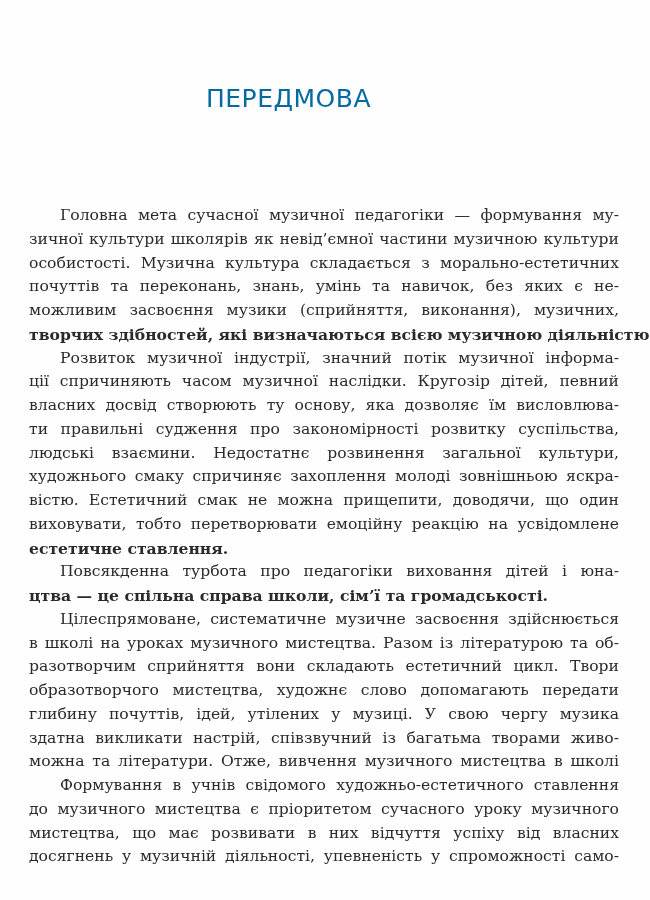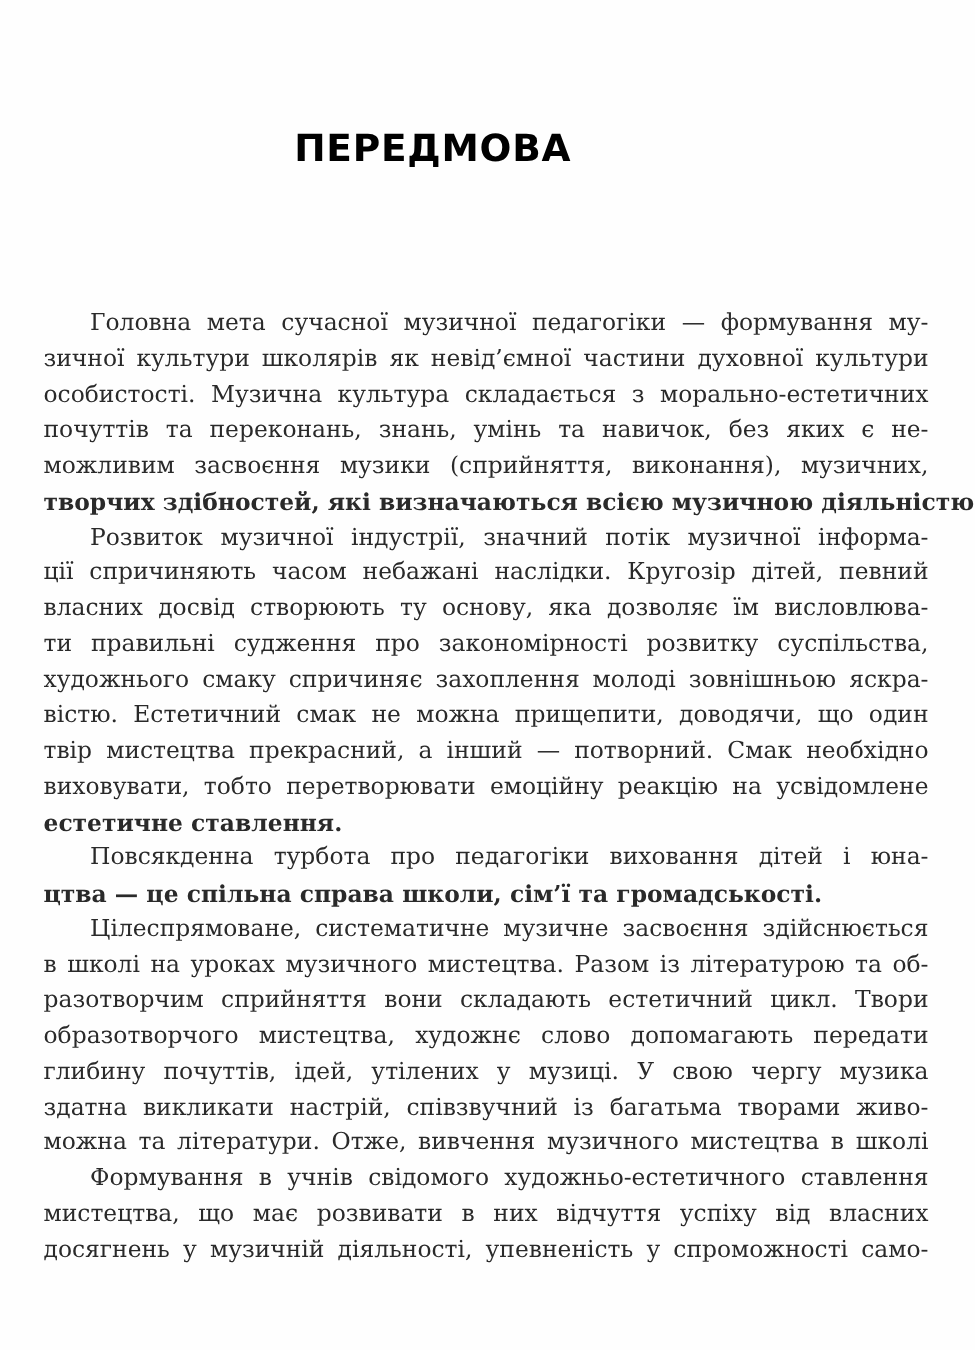--- a/index.html
+++ b/index.html
@@ -1,68 +1,69 @@
 <!DOCTYPE html>
 <html><head>
   <meta charset="utf-8">
   <style>
     html, body { margin: 0; padding: 0; background: #ffffff; }
     body { width: 650px; height: 900px; overflow: hidden; position: relative; }
     .page { position: absolute; left: 0; top: 0; width: 650px; height: 900px; background: #fefefe; }
     .title {
       position: absolute; top: 84px; left: 0; width: 577px; text-align: center;
-      font-family: "DejaVu Sans", sans-serif; font-weight: bold; font-size: 25px;
-      letter-spacing: 0.5px; color: #000000; margin: 0;
+      font-family: "DejaVu Sans", sans-serif; font-weight: normal; font-size: 25px;
+      letter-spacing: 0.5px; color: #0369a1; margin: 0;
     }
     .body {
       position: absolute; top: 204px; left: 29px; width: 590px;
       font-family: "DejaVu Serif", serif; font-size: 15.6px; line-height: 23.75px;
       color: #2a2a2a;
     }
     .line { display: block; white-space: nowrap; text-align: justify; text-align-last: justify; height: 23.75px; }
     .line.last { text-align-last: left; font-weight: bold; }
     .line.indent { padding-left: 31px; }
   </style>
 </head>
 <body>
 
 <div class="page">
   <h1 class="title">ПЕРЕДМОВА</h1>
   <div class="body" id="body">
       <div>
         <span class="line indent">Головна мета сучасної музичної педагогіки — формування му-</span>
-        <span class="line">зичної культури школярів як невід’ємної частини духовної культури</span>
+        <span class="line">зичної культури школярів як невід’ємної частини музичною культури</span>
         <span class="line">особистості. Музична культура складається з морально-естетичних</span>
         <span class="line">почуттів та переконань, знань, умінь та навичок, без яких є не-</span>
         <span class="line">можливим засвоєння музики (сприйняття, виконання), музичних,</span>
         <span class="line last">творчих здібностей, які визначаються всією музичною діяльністю.</span>
       </div>
       <div>
         <span class="line indent">Розвиток музичної індустрії, значний потік музичної інформа-</span>
-        <span class="line">ції спричиняють часом небажані наслідки. Кругозір дітей, певний</span>
+        <span class="line">ції спричиняють часом музичної наслідки. Кругозір дітей, певний</span>
         <span class="line">власних досвід створюють ту основу, яка дозволяє їм висловлюва-</span>
         <span class="line">ти правильні судження про закономірності розвитку суспільства,</span>
+        <span class="line">людські взаємини. Недостатнє розвинення загальної культури,</span>
         <span class="line">художнього смаку спричиняє захоплення молоді зовнішньою яскра-</span>
         <span class="line">вістю. Естетичний смак не можна прищепити, доводячи, що один</span>
-        <span class="line">твір мистецтва прекрасний, а інший — потворний. Смак необхідно</span>
         <span class="line">виховувати, тобто перетворювати емоційну реакцію на усвідомлене</span>
         <span class="line last">естетичне ставлення.</span>
       </div>
       <div>
         <span class="line indent">Повсякденна турбота про педагогіки виховання дітей і юна-</span>
         <span class="line last">цтва — це спільна справа школи, сім’ї та громадськості.</span>
       </div>
       <div>
         <span class="line indent">Цілеспрямоване, систематичне музичне засвоєння здійснюється</span>
         <span class="line">в школі на уроках музичного мистецтва. Разом із літературою та об-</span>
         <span class="line">разотворчим сприйняття вони складають естетичний цикл. Твори</span>
         <span class="line">образотворчого мистецтва, художнє слово допомагають передати</span>
         <span class="line">глибину почуттів, ідей, утілених у музиці. У свою чергу музика</span>
         <span class="line">здатна викликати настрій, співзвучний із багатьма творами живо-</span>
         <span class="line">можна та літератури. Отже, вивчення музичного мистецтва в школі</span>
       </div>
       <div>
         <span class="line indent">Формування в учнів свідомого художньо-естетичного ставлення</span>
+        <span class="line">до музичного мистецтва є пріоритетом сучасного уроку музичного</span>
         <span class="line">мистецтва, що має розвивати в них відчуття успіху від власних</span>
         <span class="line">досягнень у музичній діяльності, упевненість у спроможності само-</span>
       </div>
     </div>
 </div>
 
 </body></html>

